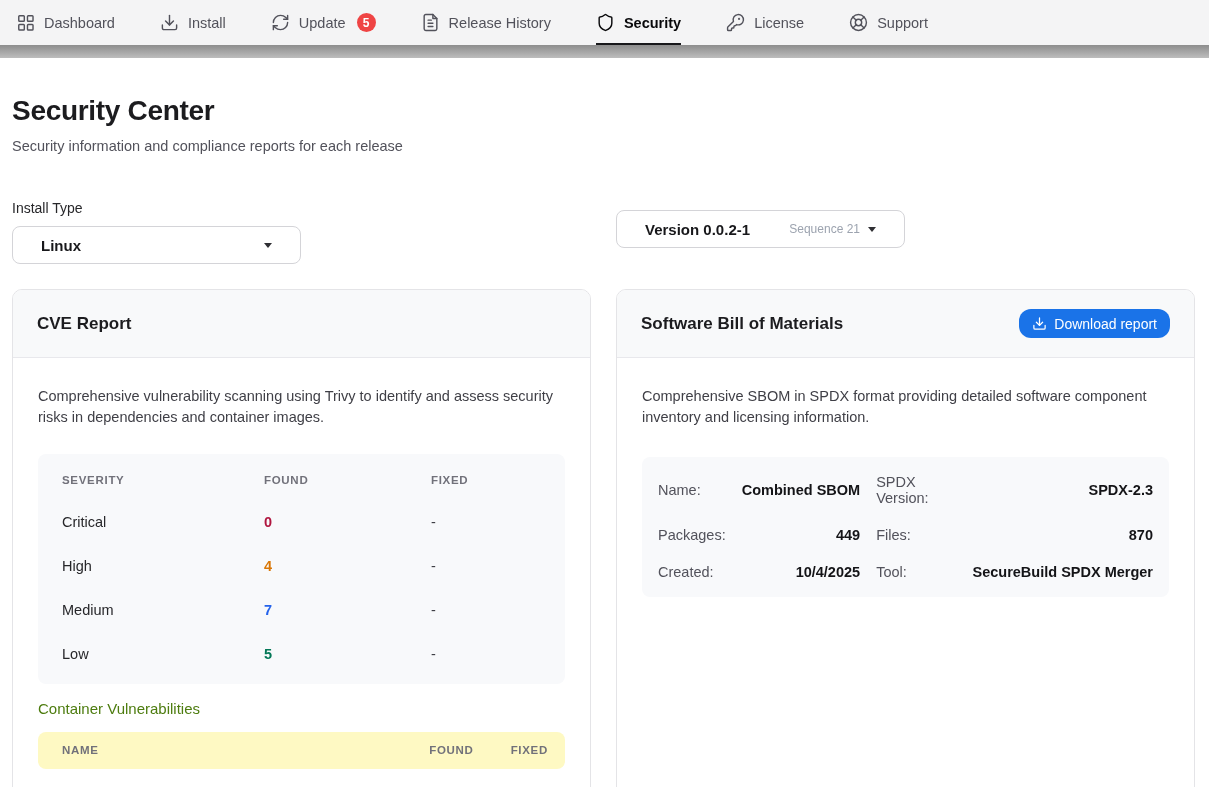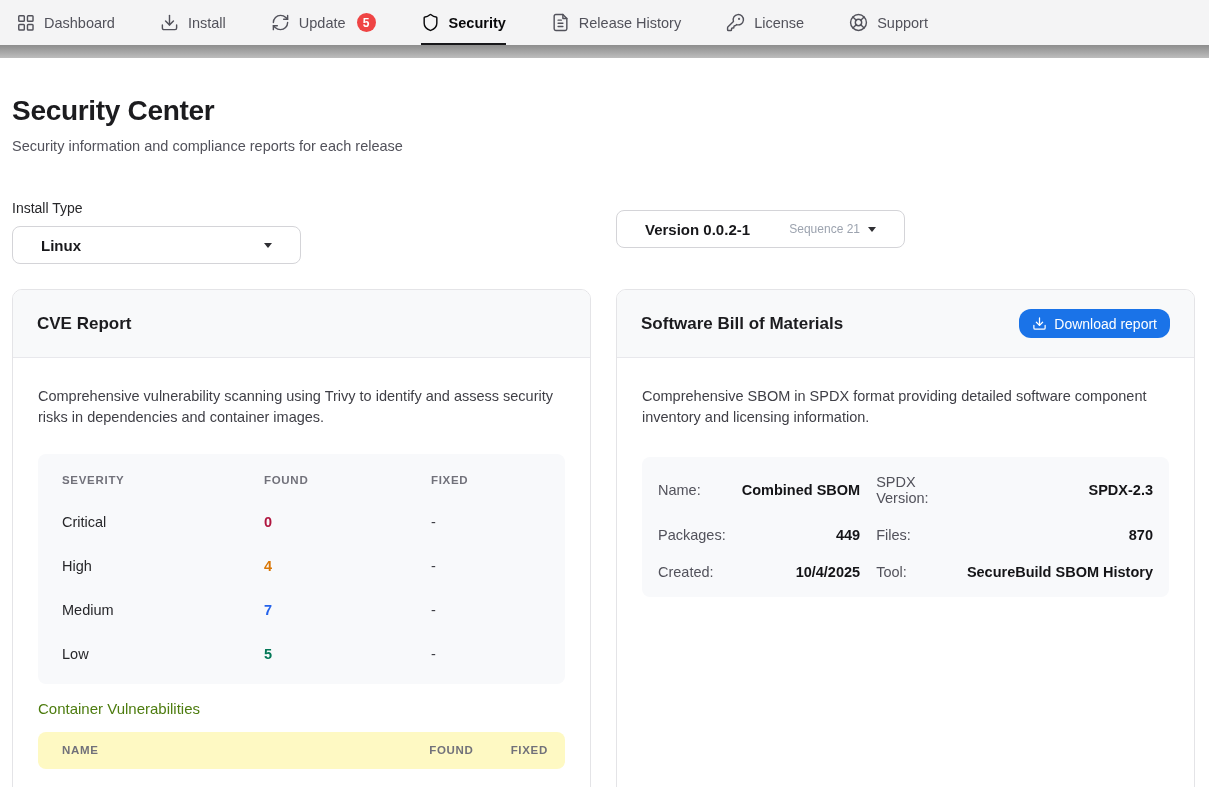--- a/index.html
+++ b/index.html
@@ -118,39 +118,39 @@
       <svg viewBox="0 0 24 24">
           <path d="M3 12a9 9 0 0 1 9-9 9.75 9.75 0 0 1 6.74 2.74L21 8"></path>
           <path d="M21 3v5h-5"></path>
           <path d="M21 12a9 9 0 0 1-9 9 9.75 9.75 0 0 1-6.74-2.74L3 16"></path>
           <path d="M3 21v-5h5"></path>
         </svg>
     </span>
     <span>Update</span>
     <span class="nav-badge" style="background: rgb(239, 68, 68);">5</span>
   </div>
-  <div class="nav-item active">
-    <span class="nav-icon">
-      <svg viewBox="0 0 24 24">
-          <path d="M20 13c0 5-3.5 7.5-7.66 8.95a1 1 0 0 1-.67-.01C7.5 20.5 4 18 4 13V6a1 1 0 0 1 1-1c2 0 4.5-1.2 6.24-2.72a1.17 1.17 0 0 1 1.52 0C14.51 3.81 17 5 19 5a1 1 0 0 1 1 1z"></path>
-        </svg>
-    </span>
-    <span>Security</span>
-  </div>
   <div class="nav-item">
     <span class="nav-icon">
       <svg viewBox="0 0 24 24">
           <path d="M15 2H6a2 2 0 0 0-2 2v16a2 2 0 0 0 2 2h12a2 2 0 0 0 2-2V7Z"></path>
           <path d="M15 2v5h5"></path>
           <line x1="13" y1="9" x2="9" y2="9"></line>
           <line x1="15" y1="13" x2="9" y2="13"></line>
           <line x1="15" y1="17" x2="9" y2="17"></line>
         </svg>
     </span>
     <span>Release History</span>
+  </div>
+  <div class="nav-item active">
+    <span class="nav-icon">
+      <svg viewBox="0 0 24 24">
+          <path d="M20 13c0 5-3.5 7.5-7.66 8.95a1 1 0 0 1-.67-.01C7.5 20.5 4 18 4 13V6a1 1 0 0 1 1-1c2 0 4.5-1.2 6.24-2.72a1.17 1.17 0 0 1 1.52 0C14.51 3.81 17 5 19 5a1 1 0 0 1 1 1z"></path>
+        </svg>
+    </span>
+    <span>Security</span>
   </div>
   <div class="nav-item">
     <span class="nav-icon">
       <svg viewBox="0 0 24 24">
           <path d="M2.586 17.414A2 2 0 0 0 2 18.828V21a1 1 0 0 0 1 1h3a1 1 0 0 0 1-1v-1a1 1 0 0 1 1-1h1a1 1 0 0 0 1-1v-1a1 1 0 0 1 1-1h.172a2 2 0 0 0 1.414-.586l.814-.814a6.5 6.5 0 1 0-4-4z"></path>
           <circle cx="16.5" cy="7.5" r=".5"></circle>
         </svg>
     </span>
     <span>License</span>
   </div>
@@ -259,19 +259,19 @@
           <span class="d-value">Combined SBOM</span>
           <span class="d-label">SPDX Version:</span>
           <span class="d-value">SPDX-2.3</span>
           <span class="d-label">Packages:</span>
           <span class="d-value">449</span>
           <span class="d-label">Files:</span>
           <span class="d-value">870</span>
           <span class="d-label">Created:</span>
           <span class="d-value">10/4/2025</span>
           <span class="d-label">Tool:</span>
-          <span class="d-value">SecureBuild SBOM History</span>
+          <span class="d-value">SecureBuild SPDX Merger</span>
         </div>
       </div>
     </section>
 
   </div>
 </main>
 
 </body></html>

